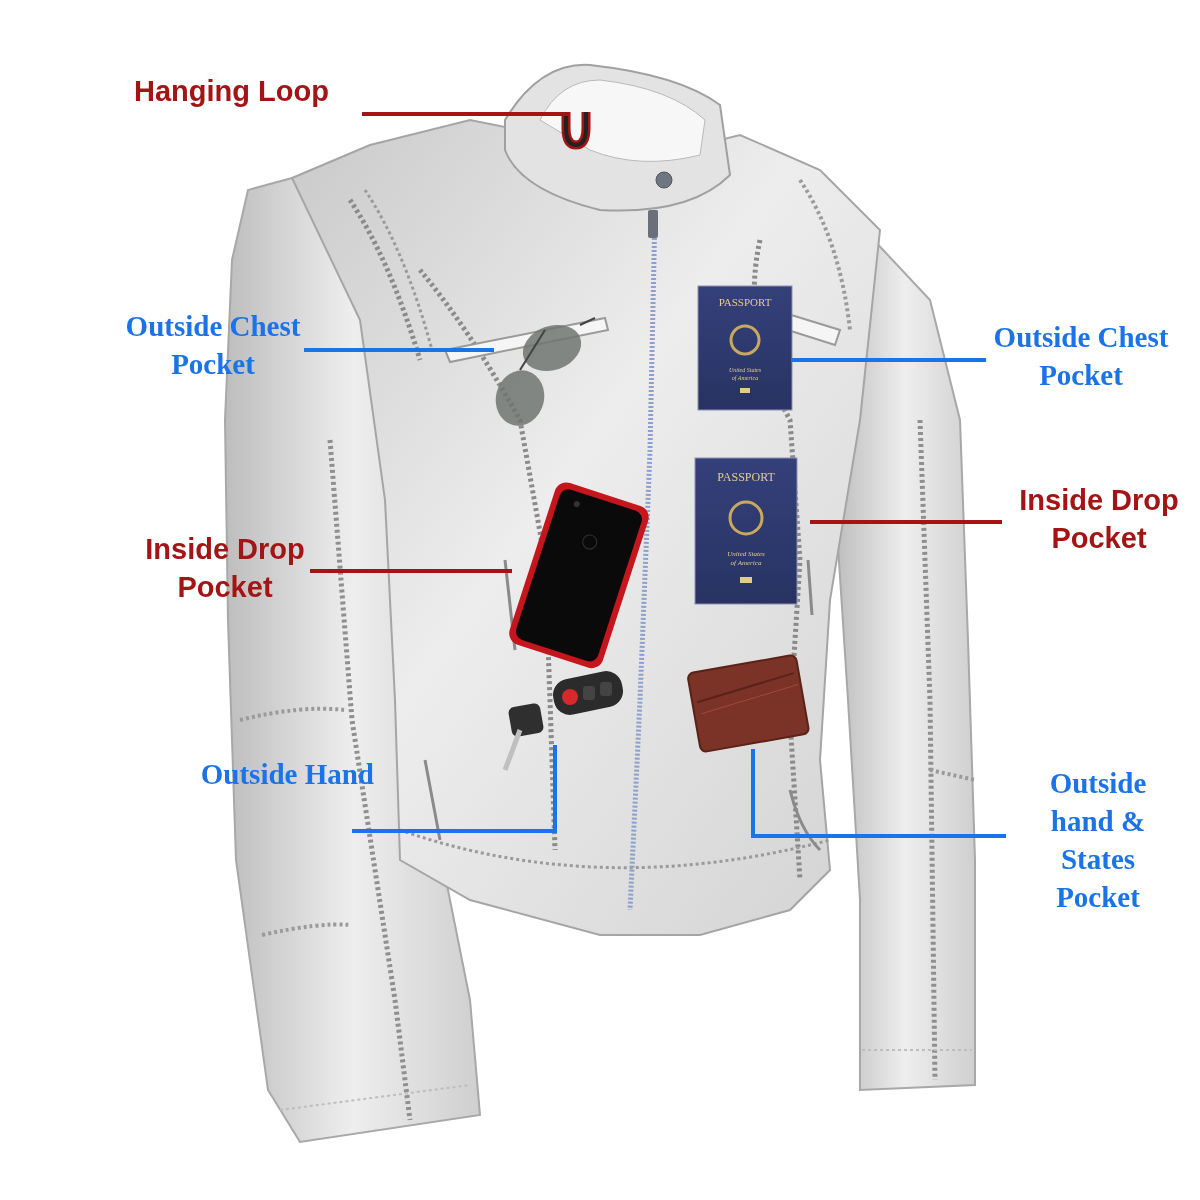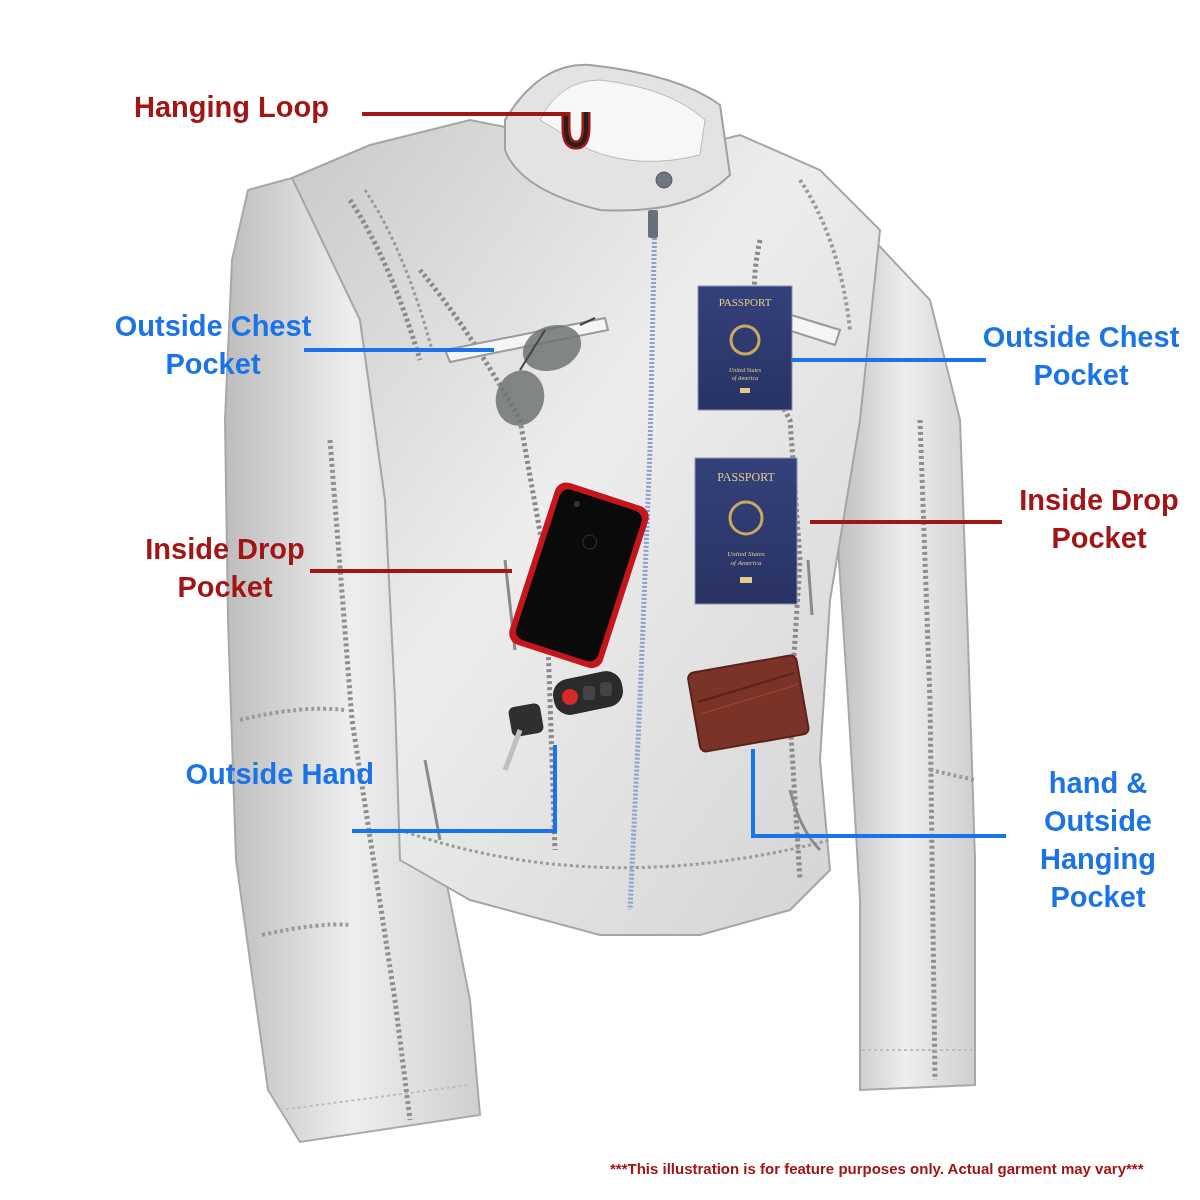--- a/index.html
+++ b/index.html
@@ -1,21 +1,21 @@
 <!DOCTYPE html>
 <html><head>
 <meta charset="utf-8">
 <style>
   html, body { margin:0; padding:0; background:#ffffff; }
   body { width:1200px; height:1200px; position:relative; overflow:hidden; font-family:"Liberation Sans", sans-serif; }
   .stage { position:absolute; left:0; top:0; width:1200px; height:1200px; }
   .jacket-svg { position:absolute; left:0; top:0; width:1200px; height:1200px; }
   .label { position:absolute; font-weight:bold; font-size:29px; line-height:38px; text-align:center; white-space:nowrap; }
   .label.red { color:#a31515; }
-  .label.blue { color:#1a73e8; }
+  .label.blue { color:#1a73e8;font-family:Liberation Serif, serif; }
   .line { position:absolute; }
   .line.red { background:#a31515; }
   .line.blue { background:#1a73e8; }
   .disclaimer { position:absolute; left:610px; top:1160px; font-size:15px; font-weight:bold; color:#a31515; white-space:nowrap; font-family:"Liberation Sans", sans-serif; }
 </style>
 </head>
 <body>
 
 <div class="stage">
 
@@ -129,21 +129,21 @@
       <path d="M520 730 L505 770" stroke="#bfbfbf" stroke-width="5"></path>
     </g>
 
     <g transform="rotate(-10 768 700)">
       <rect x="693" y="660" width="110" height="80" rx="6" fill="#7a3326" stroke="#5a2218" stroke-width="2"></rect>
       <path d="M698 690 L798 678" stroke="#5a2218" stroke-width="2"></path>
       <path d="M700 702 L800 690" stroke="#9b4a3b" stroke-width="1"></path>
     </g>
   </svg>
 
-  <div class="label red" style="left:134px; top:88px;">Hanging Loop</div>
+  <div class="label red" style="left:134px; top:72px;">Hanging Loop</div>
   <div class="line red" style="left:362px; top:112px; width:206px; height:4px;"></div>
 
   <div class="label blue" style="left:100px; top:307px; width:226px;">
     <div>Outside Chest</div>
     <div>Pocket</div>
   </div>
   <div class="line blue" style="left:304px; top:348px; width:190px; height:4px;"></div>
 
   <div class="label blue" style="left:968px; top:318px; width:226px;">
     <div>Outside Chest</div>
@@ -163,22 +163,21 @@
   </div>
   <div class="line red" style="left:810px; top:520px; width:192px; height:4px;"></div>
 
   <div class="label blue" style="left:108px; top:755px; width:266px;text-align:right;">
     <div>Outside Hand</div>
   </div>
   <div class="line blue" style="left:352px; top:829px; width:205px; height:4px;"></div>
   <div class="line blue" style="left:553px; top:745px; width:4px; height:88px;"></div>
 
   <div class="label blue" style="left:1020px; top:764px; width:156px;">
+    <div>Outside</div>
     <div>hand &amp;</div>
-    <div>Outside</div>
-    <div>Hanging</div>
+    <div>States</div>
     <div>Pocket</div>
   </div>
   <div class="line blue" style="left:751px; top:834px; width:255px; height:4px;"></div>
   <div class="line blue" style="left:751px; top:749px; width:4px; height:89px;"></div>
 
-  <div class="disclaimer">***This illustration is for feature purposes only.  Actual garment may vary***</div>
 </div>
 
 </body></html>

